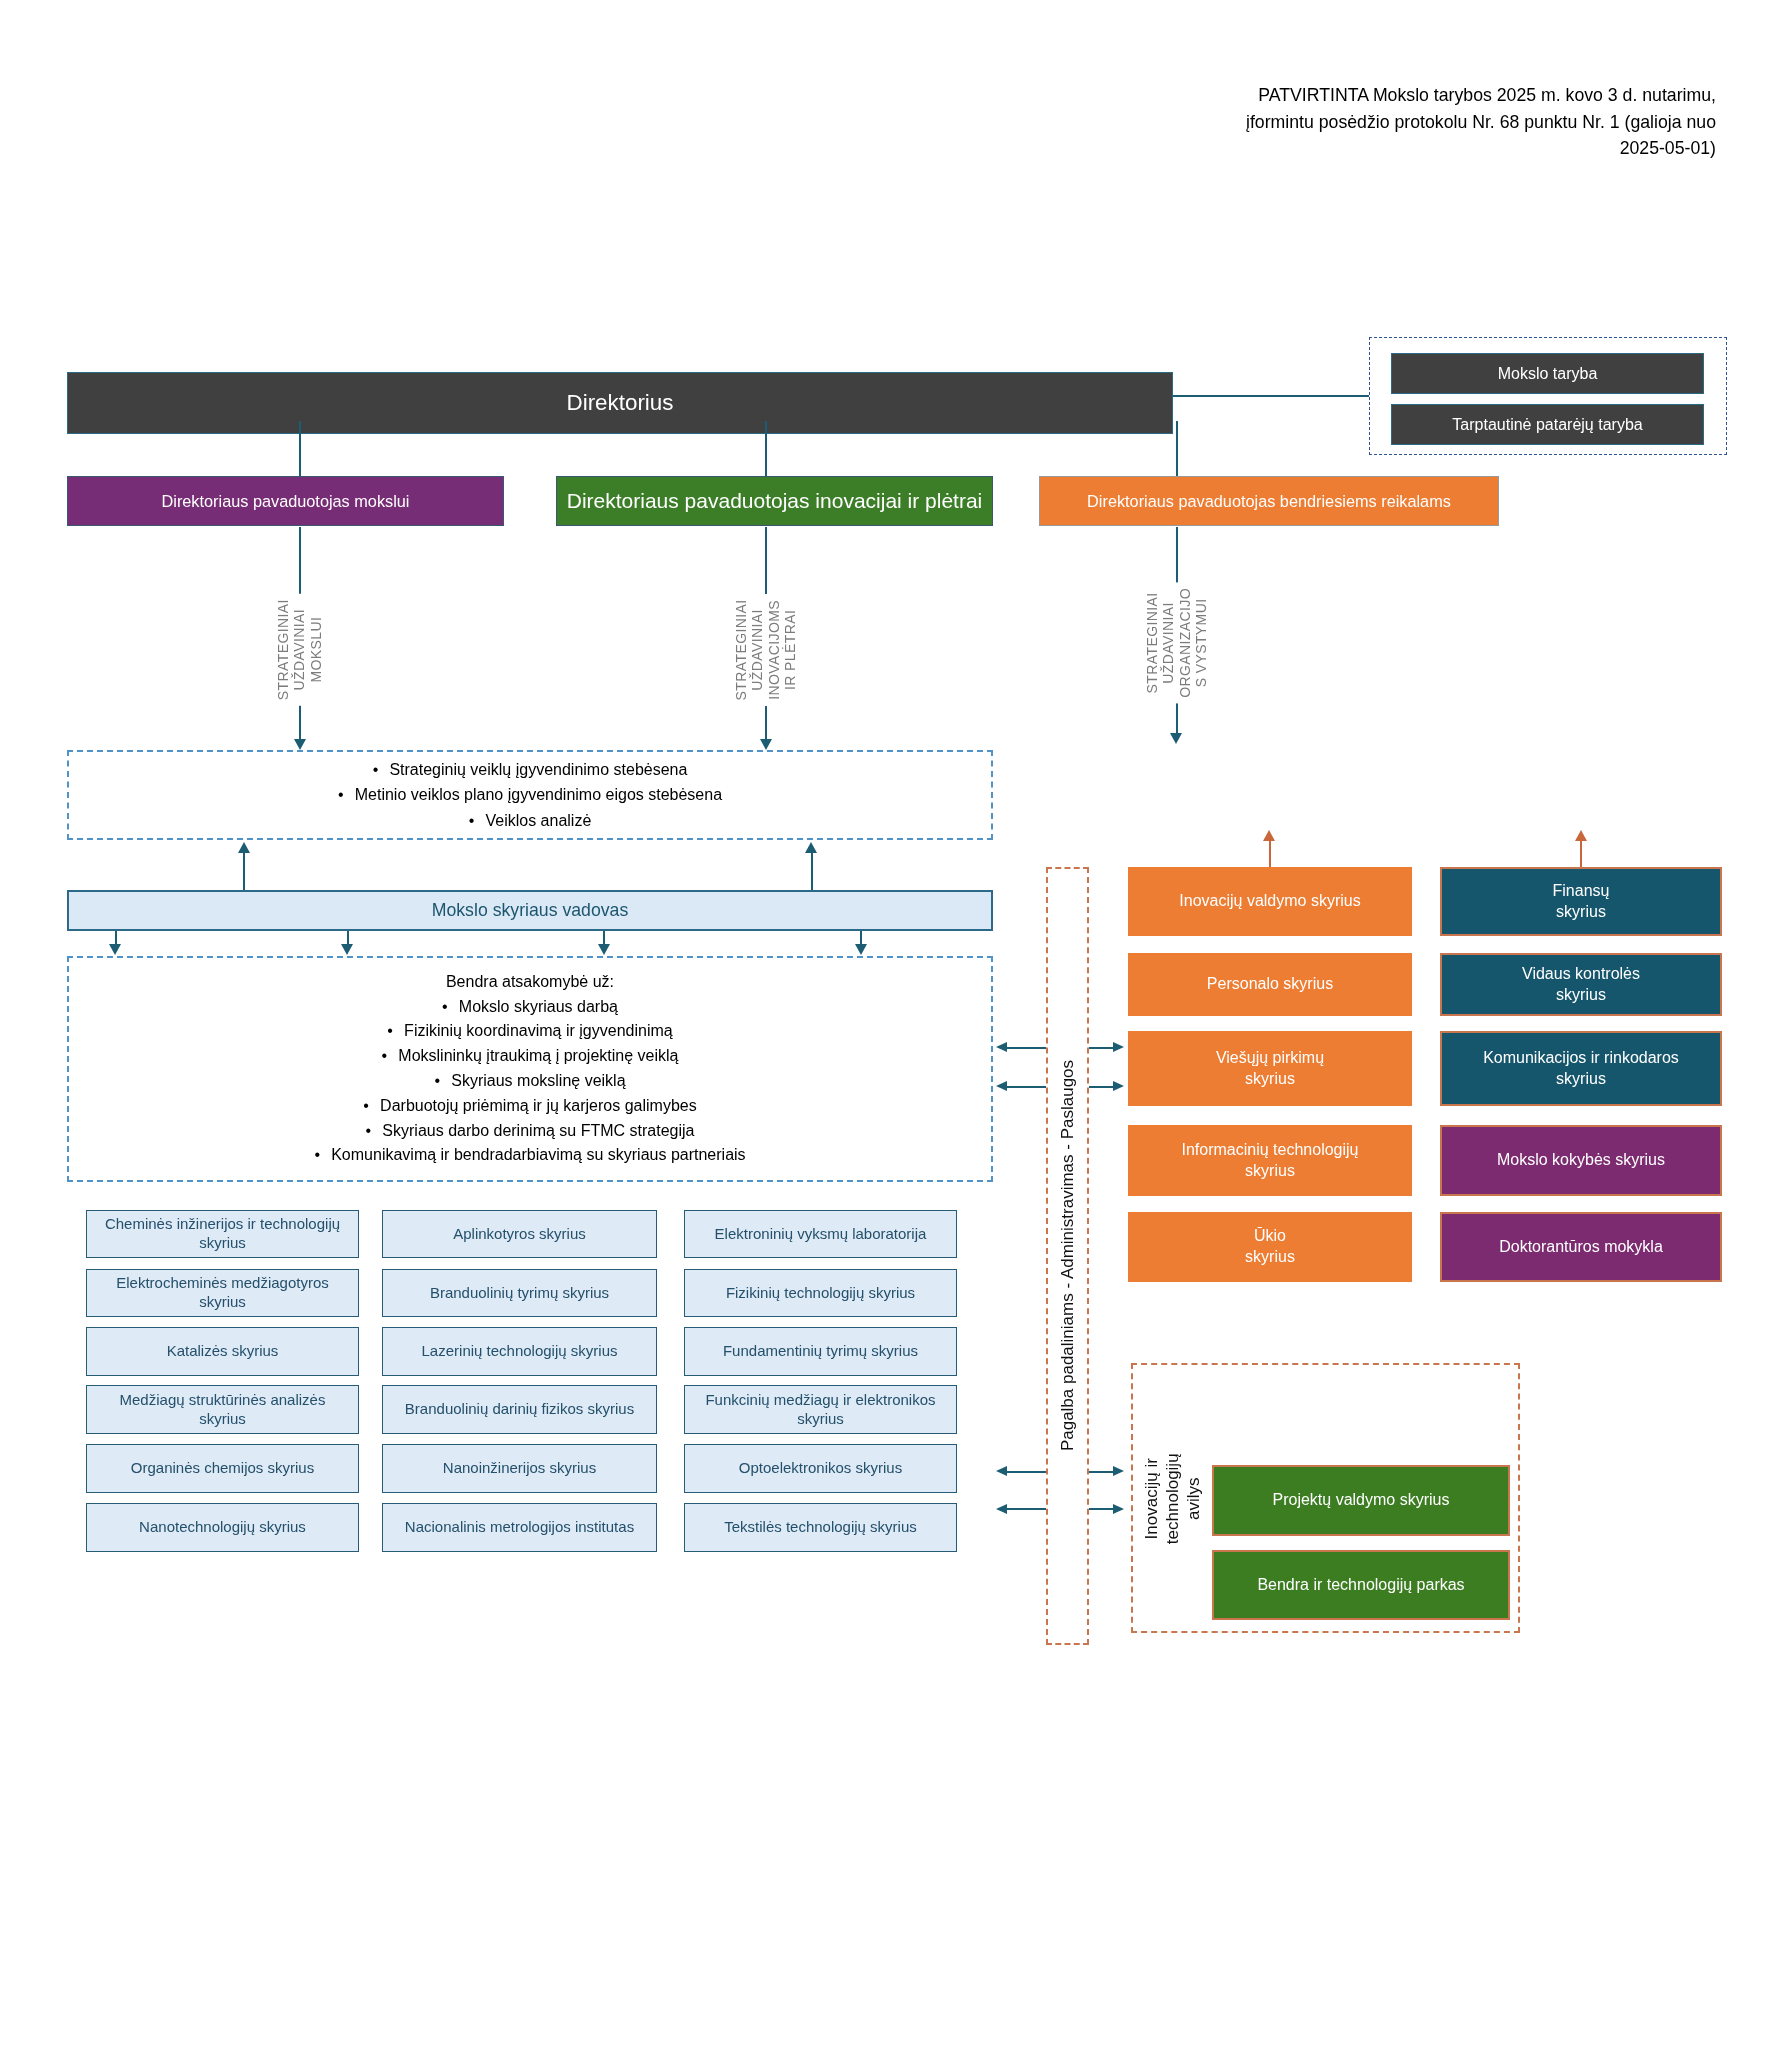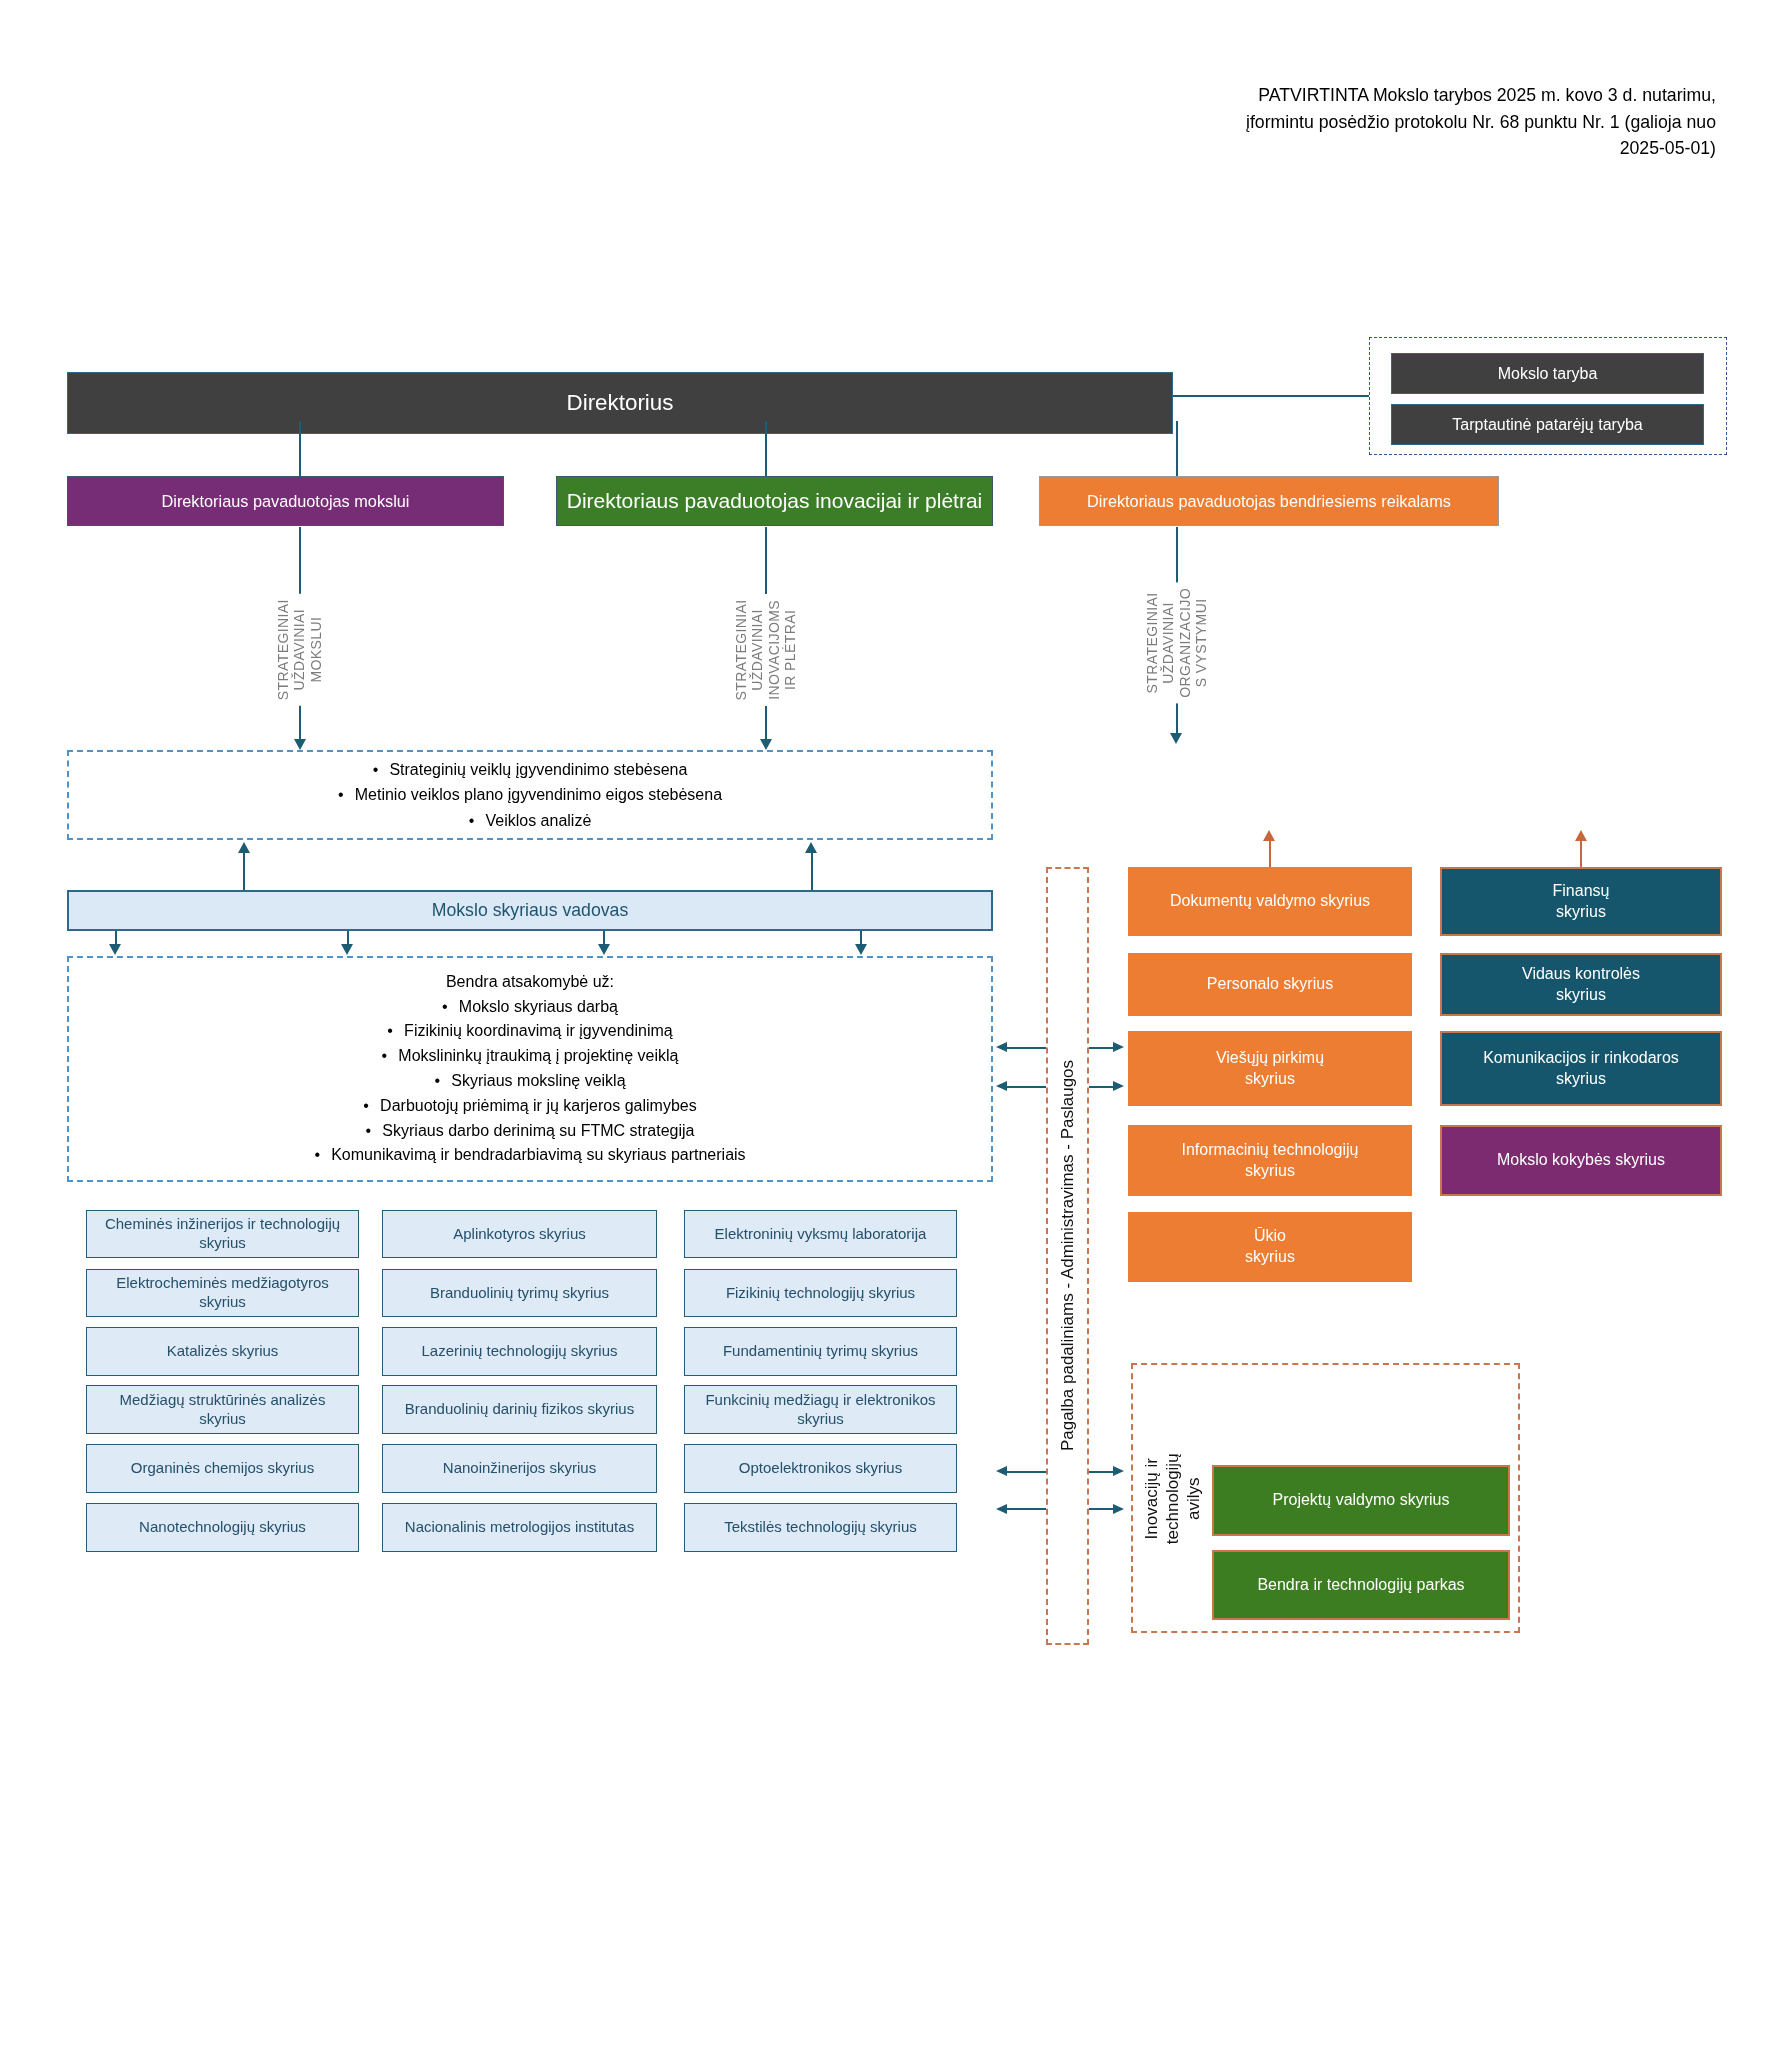--- a/index.html
+++ b/index.html
@@ -231,37 +231,40 @@
   <div class="arr left" style="left:996px;top:1504px;"></div>
   <div class="hline" style="left:1007px;top:1508px;width:39px;"></div>
   <div class="hline" style="left:1089px;top:1508px;width:24px;"></div>
   <div class="arr right" style="left:1113px;top:1504px;"></div>
 
   <div class="arr up orange" style="left:1263px;top:830px;"></div>
   <div class="vline orange" style="left:1269px;top:841px;height:26px;"></div>
   <div class="arr up orange" style="left:1575px;top:830px;"></div>
   <div class="vline orange" style="left:1580px;top:841px;height:26px;"></div>
 
-  <div class="box orange-plain unit preline" style="left:1128px;top:867px;width:284px;height:69px;"><span class="preline">Dokumentų valdymo skyrius</span></div>
+  <div class="box orange-plain unit preline" style="left:1128px;top:867px;width:284px;height:69px;"><span class="preline">Inovacijų valdymo skyrius</span></div>
   <div class="box orange-plain unit preline" style="left:1128px;top:953px;width:284px;height:63px;"><span class="preline">Personalo skyrius</span></div>
   <div class="box orange-plain unit preline" style="left:1128px;top:1031px;width:284px;height:75px;"><span class="preline">Viešųjų pirkimų
 skyrius</span></div>
   <div class="box orange-plain unit preline" style="left:1128px;top:1125px;width:284px;height:71px;"><span class="preline">Informacinių technologijų
 skyrius</span></div>
   <div class="box orange-plain unit preline" style="left:1128px;top:1212px;width:284px;height:70px;"><span class="preline">Ūkio
 skyrius</span></div>
 
   <div class="box teal-orangeborder unit preline" style="left:1440px;top:867px;width:282px;height:69px;"><span class="preline">Finansų
 skyrius</span></div>
   <div class="box teal-orangeborder unit preline" style="left:1440px;top:953px;width:282px;height:63px;"><span class="preline">Vidaus kontrolės
 skyrius</span></div>
   <div class="box teal-orangeborder unit preline" style="left:1440px;top:1031px;width:282px;height:75px;"><span class="preline">Komunikacijos ir rinkodaros
 skyrius</span></div>
   <div class="box purple-orangeborder unit" style="left:1440px;top:1125px;width:282px;height:71px;">
       <span>Mokslo kokybės skyrius</span>
+    </div>
+  <div class="box purple-orangeborder unit" style="left:1440px;top:1212px;width:282px;height:70px;">
+      <span>Doktorantūros mokykla</span>
     </div>
 
   <div class="abs dash-orange" style="left:1131px;top:1363px;width:389px;height:270px;box-sizing:border-box;background:transparent;"></div>
   <div class="vwrap" style="left:1134px;top:1366px;width:78px;height:265px;">
     <div class="vtext blackvert" style="background:transparent;">Inovacijų ir technologijų
 avilys</div>
   </div>
   <div class="box green-orangeborder unit" style="left:1212px;top:1465px;width:298px;height:71px;">
       <span>Projektų valdymo skyrius</span>
     </div>

